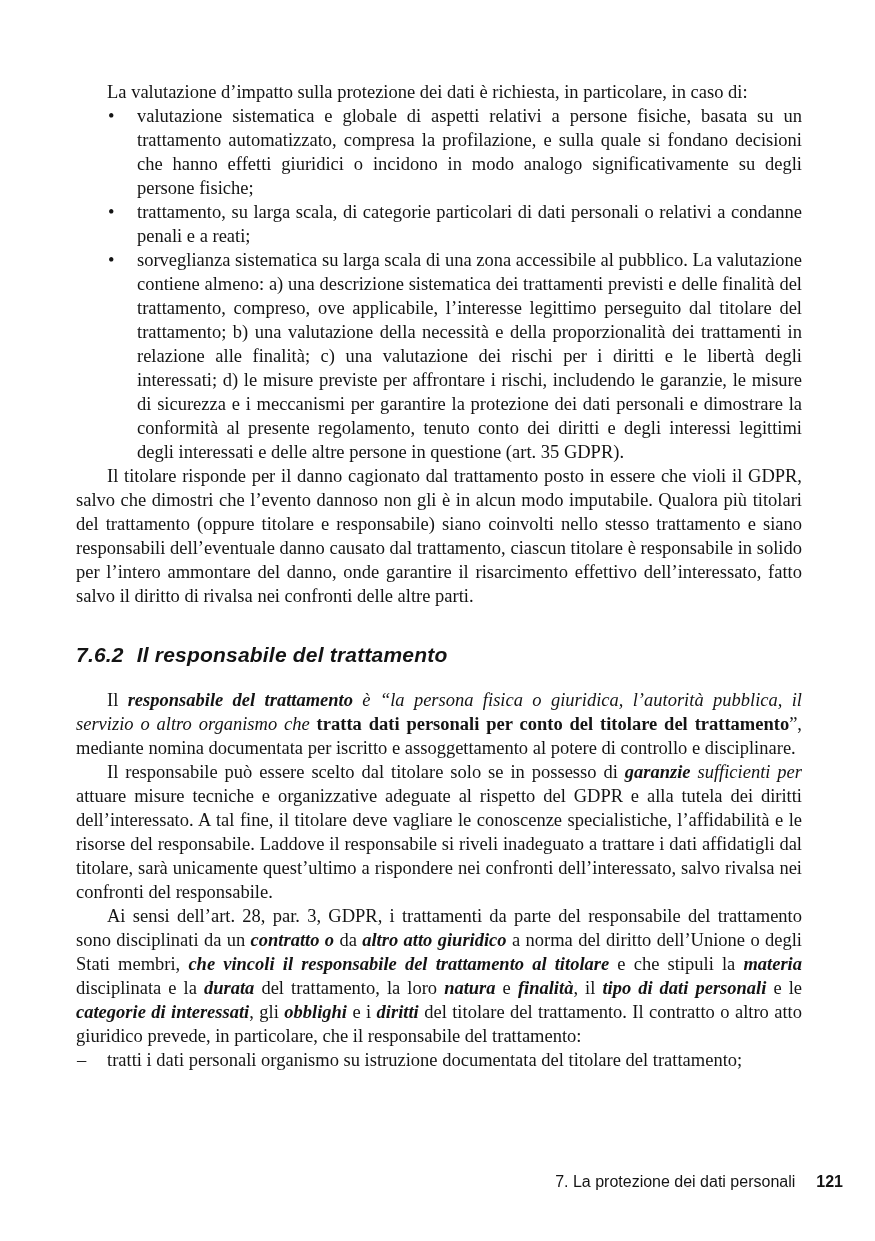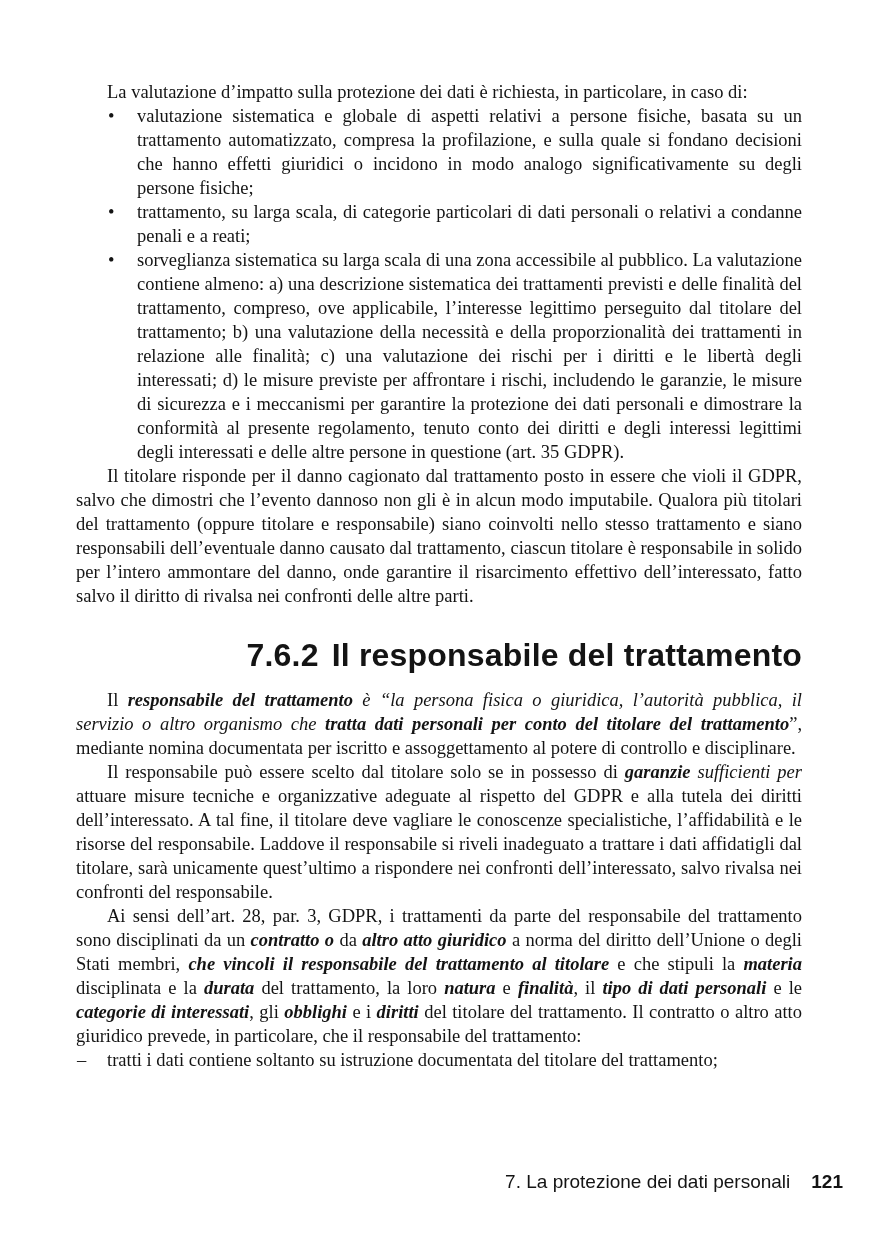--- a/index.html
+++ b/index.html
@@ -42,38 +42,39 @@
     top: 0;
   }
   .li-dash { padding-left: 31px; }
   .li-dash .marker {
     position: absolute;
     left: 1px;
     top: 0;
   }
   .run-b  { font-weight: bold; font-style: italic; }
   .run-i  { font-style: italic; }
-  .run-bi { font-weight: bold; font-style: italic; }
+  .run-bi { font-weight: bold; }
   .heading {
     margin: 33px 0 19px 0;
     font-family: "Liberation Sans", sans-serif;
     font-weight: bold;
-    font-size: 32px;
+    font-style: italic;
+    font-size: 21px;
     line-height: 28px;
-    text-align: right;
+    text-align: left;
     text-indent: 0;
     letter-spacing: 0.2px;
   }
   .heading .h-num { margin-right: 13px; }
   .page-footer {
     position: absolute;
     right: 75px;
     top: 1170px;
     font-family: "Liberation Sans", sans-serif;
-    font-size: 19px;
+    font-size: 16px;
     line-height: 24px;
     color: #141414;
     white-space: nowrap;
   }
   .page-footer .page-num {
     font-weight: bold;
     margin-left: 21px;
   }
 </style>
 </head>
@@ -83,18 +84,18 @@
   <div class="page-body">
       <p class="para"><span>La valutazione d’impatto sulla protezione dei dati è richiesta, in particolare, in caso di:</span></p>
       <div class="li li-bullet"><span class="marker">•</span><span>valutazione sistematica e globale di aspetti relativi a persone fisiche, basata su un trattamento automatizzato, compresa la profilazione, e sulla quale si fondano decisioni che hanno effetti giuridici o incidono in modo analogo significativamente su degli persone fisiche;</span></div>
       <div class="li li-bullet"><span class="marker">•</span><span>trattamento, su larga scala, di categorie particolari di dati personali o relativi a condanne penali e a reati;</span></div>
       <div class="li li-bullet"><span class="marker">•</span><span>sorveglianza sistematica su larga scala di una zona accessibile al pubblico. La valutazione contiene almeno: a) una descrizione sistematica dei trattamenti previsti e delle finalità del trattamento, compreso, ove applicabile, l’interesse legittimo perseguito dal titolare del trattamento; b) una valutazione della necessità e della proporzionalità dei trattamenti in relazione alle finalità; c) una valutazione dei rischi per i diritti e le libertà degli interessati; d) le misure previste per affrontare i rischi, includendo le garanzie, le misure di sicurezza e i meccanismi per garantire la protezione dei dati personali e dimostrare la conformità al presente regolamento, tenuto conto dei diritti e degli interessi legittimi degli interessati e delle altre persone in questione (art. 35 GDPR).</span></div>
       <p class="para"><span>Il titolare risponde per il danno cagionato dal trattamento posto in essere che violi il GDPR, salvo che dimostri che l’evento dannoso non gli è in alcun modo imputabile. Qualora più titolari del trattamento (oppure titolare e responsabile) siano coinvolti nello stesso trattamento e siano responsabili dell’eventuale danno causato dal trattamento, ciascun titolare è responsabile in solido per l’intero ammontare del danno, onde garantire il risarcimento effettivo dell’interessato, fatto salvo il diritto di rivalsa nei confronti delle altre parti.</span></p>
       <h2 class="heading"><span class="h-num">7.6.2</span><span class="h-title">Il responsabile del trattamento</span></h2>
       <p class="para"><span>Il </span><span class="run-b">responsabile del trattamento</span><span> </span><span class="run-i">è “la persona fisica o giuridica, l’autorità pubblica, il servizio o altro organismo che </span><span class="run-bi">tratta dati personali per conto del titolare del trattamento</span><span>”, mediante nomina documentata per iscritto e assoggettamento al potere di controllo e disciplinare.</span></p>
       <p class="para"><span>Il responsabile può essere scelto dal titolare solo se in possesso di </span><span class="run-b">garanzie</span><span> </span><span class="run-i">sufficienti per</span><span> attuare misure tecniche e organizzative adeguate al rispetto del GDPR e alla tutela dei diritti dell’interessato. A tal fine, il titolare deve vagliare le conoscenze specialistiche, l’affidabilità e le risorse del responsabile. Laddove il responsabile si riveli inadeguato a trattare i dati affidatigli dal titolare, sarà unicamente quest’ultimo a rispondere nei confronti dell’interessato, salvo rivalsa nei confronti del responsabile.</span></p>
       <p class="para"><span>Ai sensi dell’art. 28, par. 3, GDPR, i trattamenti da parte del responsabile del trattamento sono disciplinati da un </span><span class="run-b">contratto o</span><span> da </span><span class="run-b">altro atto giuridico</span><span> a norma del diritto dell’Unione o degli Stati membri, </span><span class="run-b">che vincoli il responsabile del trattamento al titolare</span><span> e che stipuli la </span><span class="run-b">materia</span><span> disciplinata e la </span><span class="run-b">durata</span><span> del trattamento, la loro </span><span class="run-b">natura</span><span> e </span><span class="run-b">finalità</span><span>, il </span><span class="run-b">tipo di dati personali</span><span> e le </span><span class="run-b">categorie di interessati</span><span>, gli </span><span class="run-b">obblighi</span><span> e i </span><span class="run-b">diritti</span><span> del titolare del trattamento. Il contratto o altro atto giuridico prevede, in particolare, che il responsabile del trattamento:</span></p>
-      <div class="li li-dash"><span class="marker">–</span><span>tratti i dati contiene soltanto su istruzione documentata del titolare del trattamento;</span></div>
+      <div class="li li-dash"><span class="marker">–</span><span>tratti i dati personali organismo su istruzione documentata del titolare del trattamento;</span></div>
     </div>
   <div class="page-footer">
     <span>7. La protezione dei dati personali</span><span class="page-num">121</span>
   </div>
 </div>
 
 </body></html>

